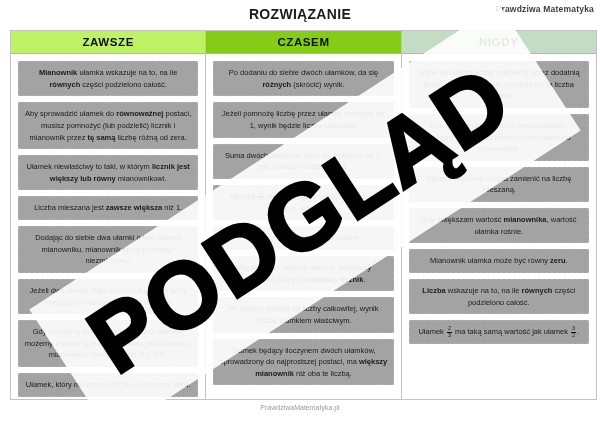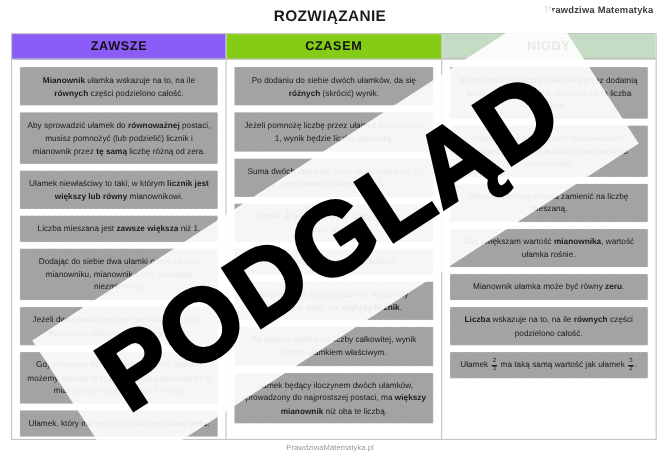--- a/index.html
+++ b/index.html
@@ -51,21 +51,21 @@
 </style>
 </head>
 <body>
 
 <div class="title"><span>ROZWIĄZANIE</span></div>
 
 <div class="brand">Prawdziwa Matematyka</div>
 
 <div class="table">
   <div class="col">
-    <div class="col-header" style="background: #8b5cf6;">ZAWSZE</div>
+    <div class="col-header" style="background: #bef264;">ZAWSZE</div>
     <div class="col-body">
         <div class="card"><span class="b">Mianownik</span><span> ułamka wskazuje na to, na ile </span><span class="b">równych</span><span> części podzielono całość.</span></div>
         <div class="card"><span>Aby sprowadzić ułamek do </span><span class="b">równoważnej</span><span> postaci, musisz pomnożyć (lub podzielić) licznik i mianownik przez </span><span class="b">tę samą</span><span> liczbę różną od zera.</span></div>
         <div class="card"><span>Ułamek niewłaściwy to taki, w którym </span><span class="b">licznik jest większy lub równy</span><span> mianownikowi.</span></div>
         <div class="card"><span>Liczba mieszana jest </span><span class="b">zawsze większa</span><span> niż 1.</span></div>
         <div class="card"><span>Dodając do siebie dwa ułamki o tym samym mianowniku, mianownik sumy pozostaje niezmieniony.</span></div>
         <div class="card"><span>Jeżeli dwa ułamki mają ten sam licznik, to ten z mniejszym mianownikiem jest większy.</span></div>
         <div class="card"><span>Gdy mnożymy liczbę całkowitą przez ułamek, możemy zapisać tę liczbę całkowitą jako ułamek o mianowniku równym 1 (np. 5 = 5/1).</span></div>
         <div class="card"><span>Ułamek, który ma zero w liczniku jest równy </span><span class="b">zeru</span><span>.</span></div>
       </div>

